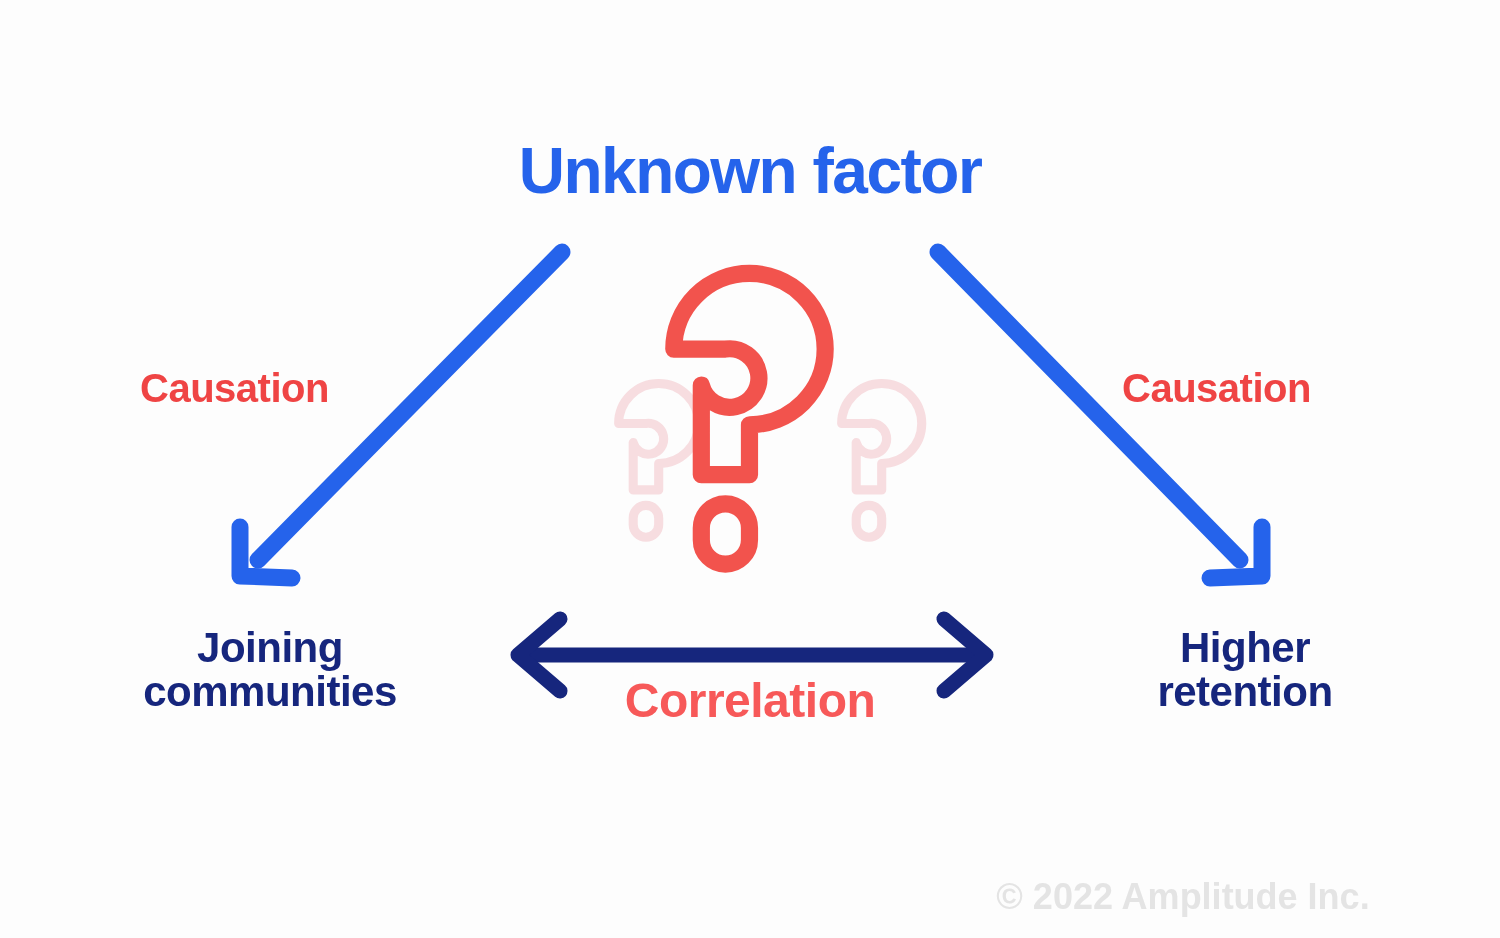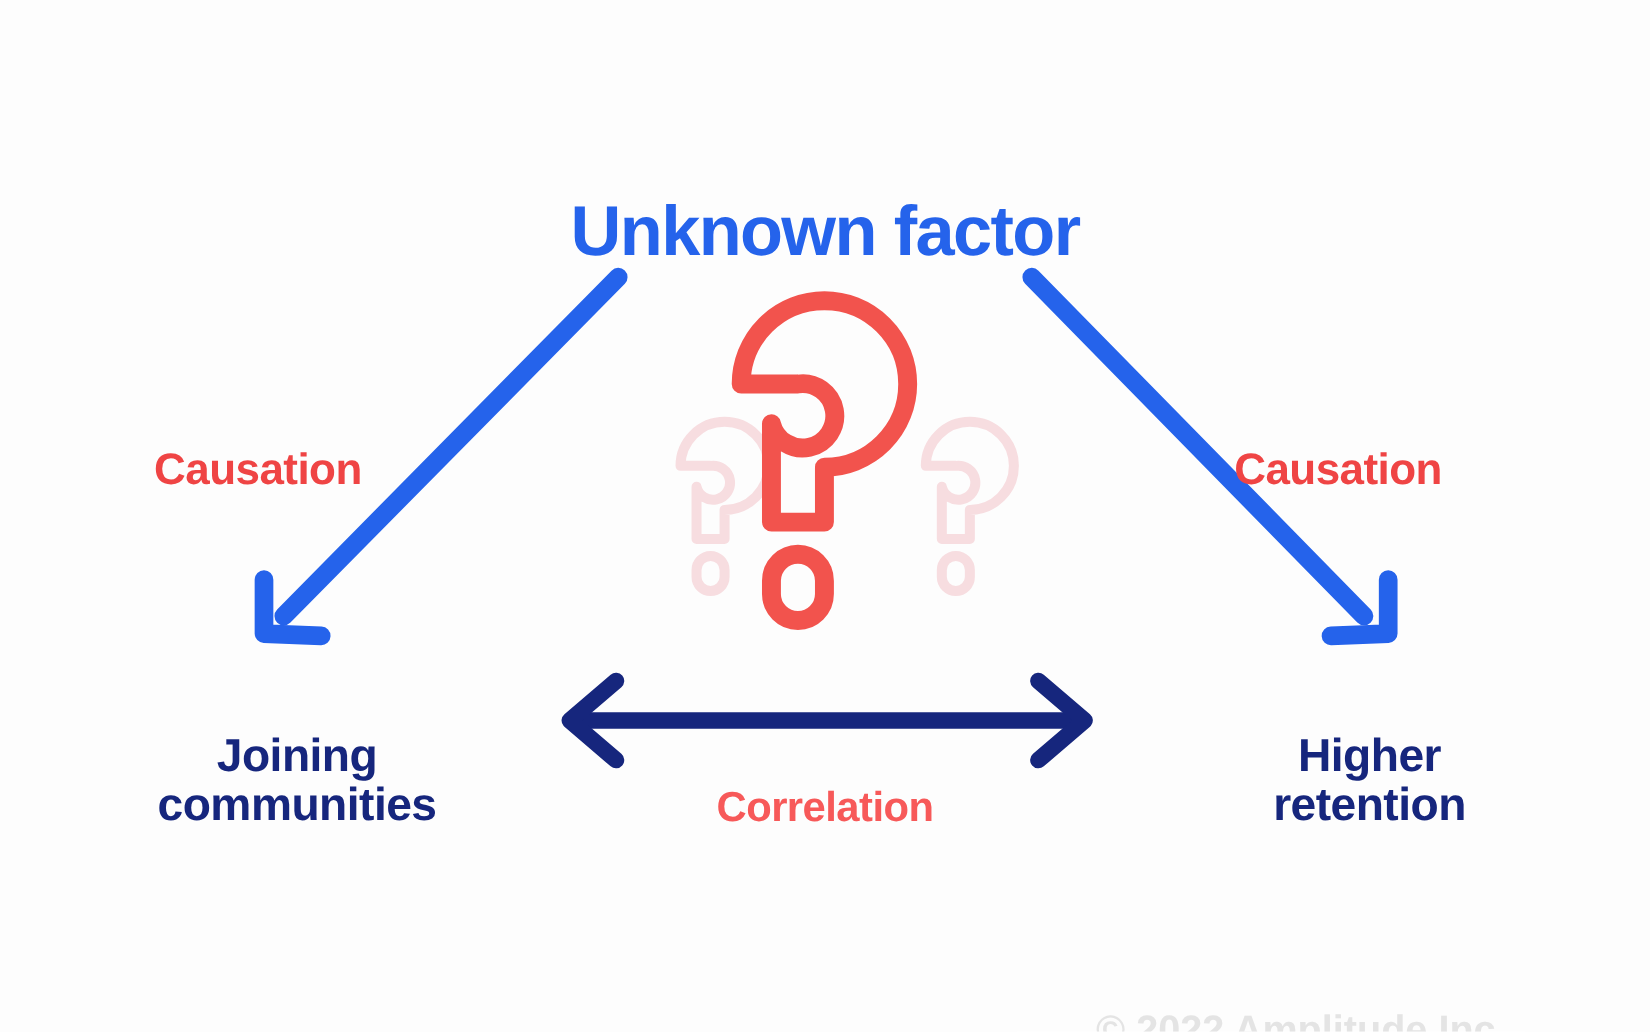--- a/index.html
+++ b/index.html
@@ -23,21 +23,20 @@
     top: 0;
     width: 1500px;
     height: 938px;
   }
   .lbl {
     position: absolute;
     white-space: pre;
     font-weight: 700;
     line-height: 1.04;
     letter-spacing: -0.5px;
-    margin-top: 39px;
   }
   #title-unknown-factor {
     left: 0;
     top: 138;
     top: 138px;
     width: 1500px;
     text-align: center;
     font-size: 64px;
     color: #2563eb;
     letter-spacing: -1.5px;
@@ -52,21 +51,21 @@
     left: 1122px;
     top: 368px;
     font-size: 40px;
     color: #ef4444;
   }
   #label-correlation {
     left: 500px;
     top: 676px;
     width: 500px;
     text-align: center;
-    font-size: 38px;
+    font-size: 48px;
     color: #f75959;
   }
   #label-joining-communities {
     left: 20px;
     top: 626px;
     width: 500px;
     text-align: center;
     font-size: 42px;
     color: #16267d;
   }

